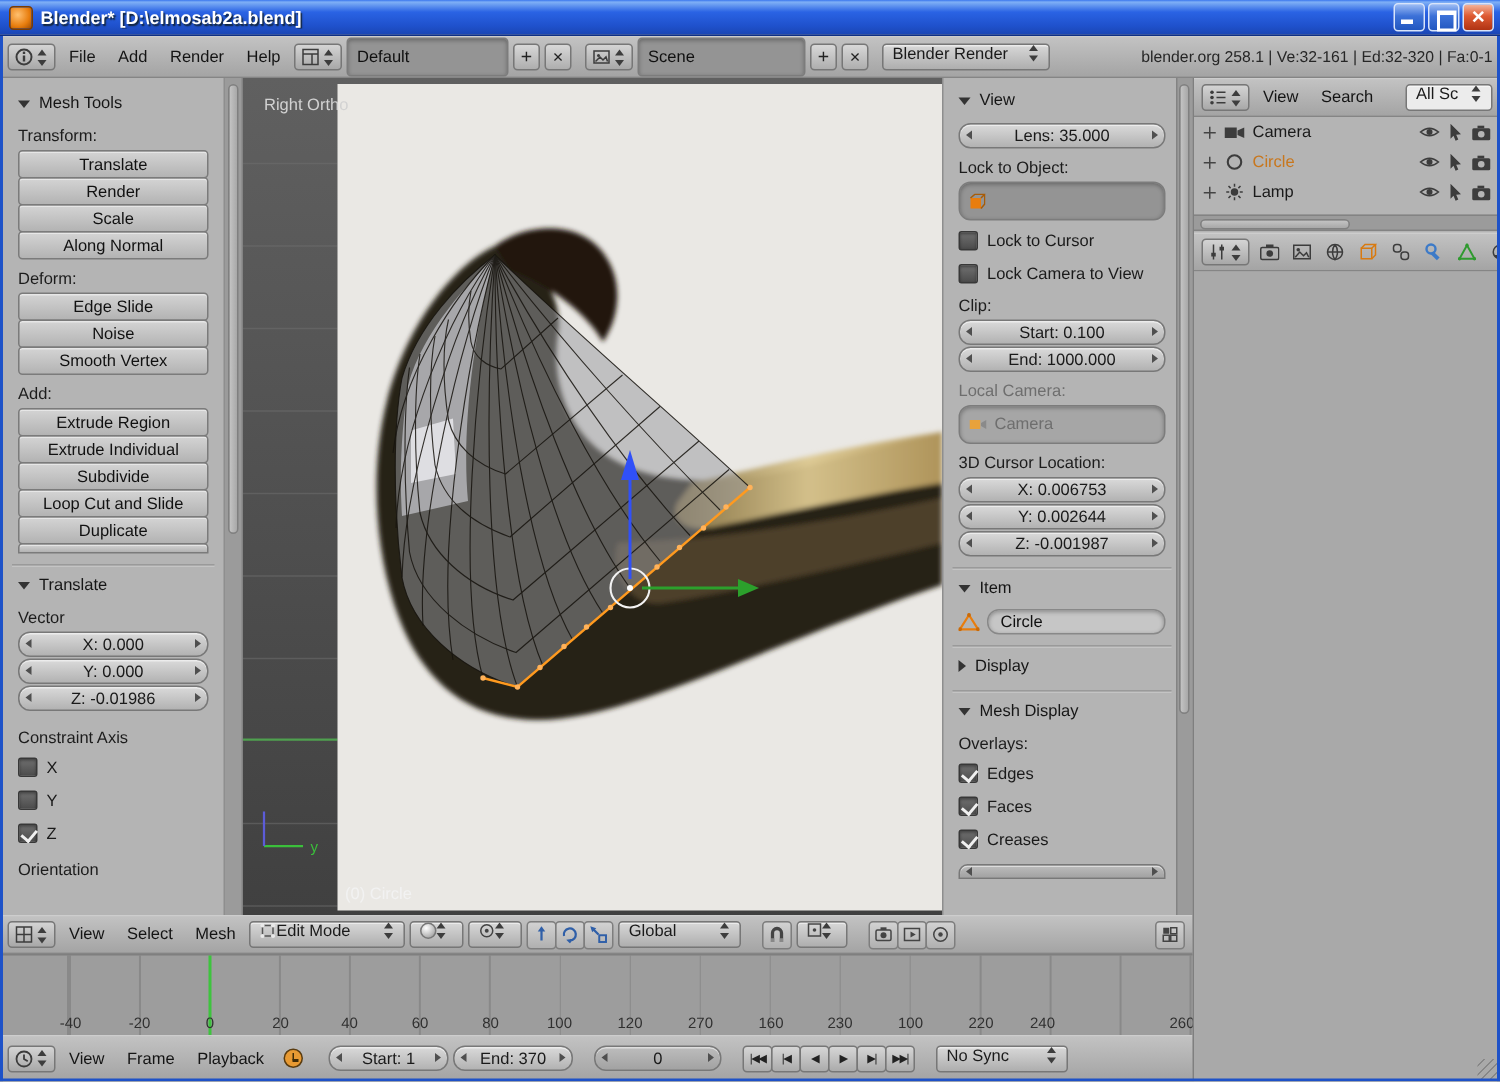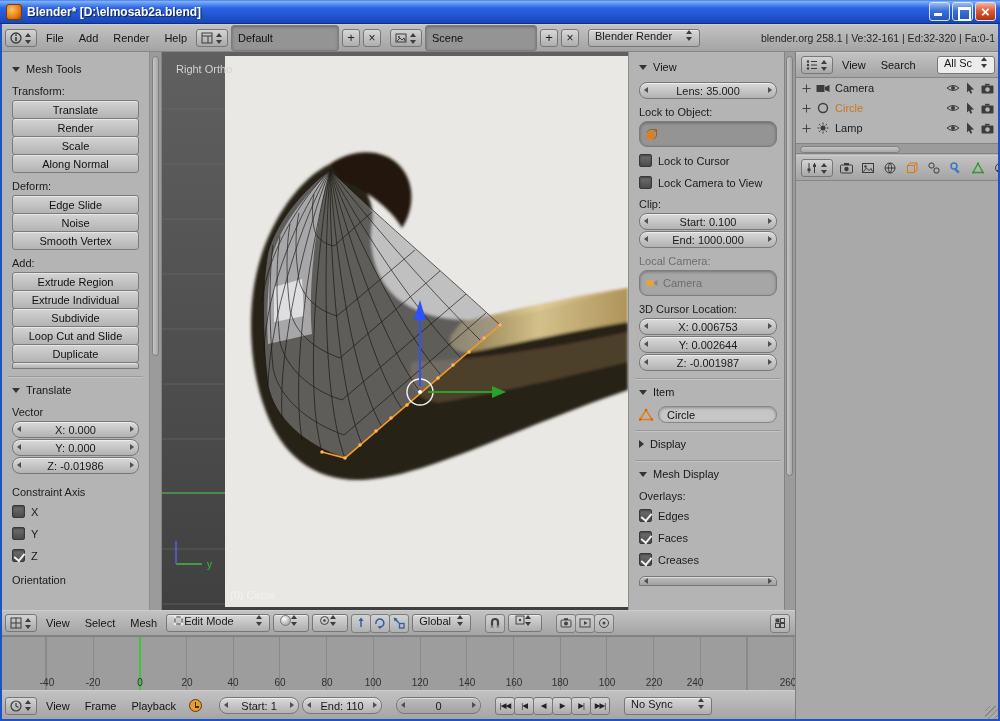--- a/index.html
+++ b/index.html
@@ -451,21 +451,21 @@
         </svg>
       </div>
       <div class="iconbtn">
         <svg width="12" height="12" viewBox="0 0 12 12">
           <rect x="6.5" y="6.5" width="4.5" height="4.5" fill="none" stroke="#2f5fa8" stroke-width="1.3"></rect>
           <line x1="6" y1="6" x2="2" y2="2" stroke="#2f5fa8" stroke-width="1.5"></line>
             <polygon points="0.5,0.5 4.5,1.8 1.8,4.5" fill="#2f5fa8"></polygon>
         </svg>
       </div>
     </div>
-    <div class="dd" style="width:59px">
+    <div class="dd" style="width:82px">
       <span style="flex:1">Global</span>
       <span class="ud"></span>
     </div>
     <div class="gap"></div>
     <div class="iconbtn">
       <svg width="12" height="12" viewBox="0 0 12 12">
         <path d="M3,11 V5 a3,3 0 0 1 6,0 V11" fill="none" stroke="#444" stroke-width="2.2"></path>
         <rect x="2" y="8.5" width="2.2" height="2.5" fill="#888"></rect>
           <rect x="7.8" y="8.5" width="2.2" height="2.5" fill="#888"></rect>
       </svg>
@@ -514,23 +514,23 @@
     <div id="playhead"></div>
     <span class="tick" style="left:47px">-40</span>
     <span class="tick" style="left:93px">-20</span>
     <span class="tick" style="left:140px">0</span>
     <span class="tick" style="left:187px">20</span>
     <span class="tick" style="left:233px">40</span>
     <span class="tick" style="left:280px">60</span>
     <span class="tick" style="left:327px">80</span>
     <span class="tick" style="left:373px">100</span>
     <span class="tick" style="left:420px">120</span>
-    <span class="tick" style="left:467px">140</span>
+    <span class="tick" style="left:467px">270</span>
     <span class="tick" style="left:514px">160</span>
-    <span class="tick" style="left:560px">180</span>
+    <span class="tick" style="left:560px">230</span>
     <span class="tick" style="left:607px">100</span>
     <span class="tick" style="left:654px">220</span>
     <span class="tick" style="left:695px">240</span>
     <span class="tick" style="left:788px">260</span>
   </div>
 
   <div id="tl-hdr" class="rhdr">
     <div class="edbtn">
       <svg width="12" height="12" viewBox="0 0 12 12">
         <circle cx="6" cy="6" r="5" fill="none" stroke="#3c3c3c" stroke-width="1.2"></circle>
@@ -539,21 +539,21 @@
       <span class="ud"></span>
     </div>
     <span class="mi">View</span>
     <span class="mi">Frame</span>
     <span class="mi">Playback</span>
     <div class="iconbtn flat">
       <span class="clock-ic"></span>
     </div>
     <div class="gap"></div>
     <div class="pill" style="width:80px">Start: 1</div>
-    <div class="pill" style="width:80px">End: 110</div>
+    <div class="pill" style="width:80px">End: 370</div>
     <div class="gap"></div>
     <div class="pill inset" style="width:85px">0</div>
     <div class="gap"></div>
     <div style="display:flex">
       <div class="pbtn">|◀◀</div>
       <div class="pbtn">|◀</div>
       <div class="pbtn">◀</div>
       <div class="pbtn">▶</div>
       <div class="pbtn">▶|</div>
       <div class="pbtn">▶▶|</div>

